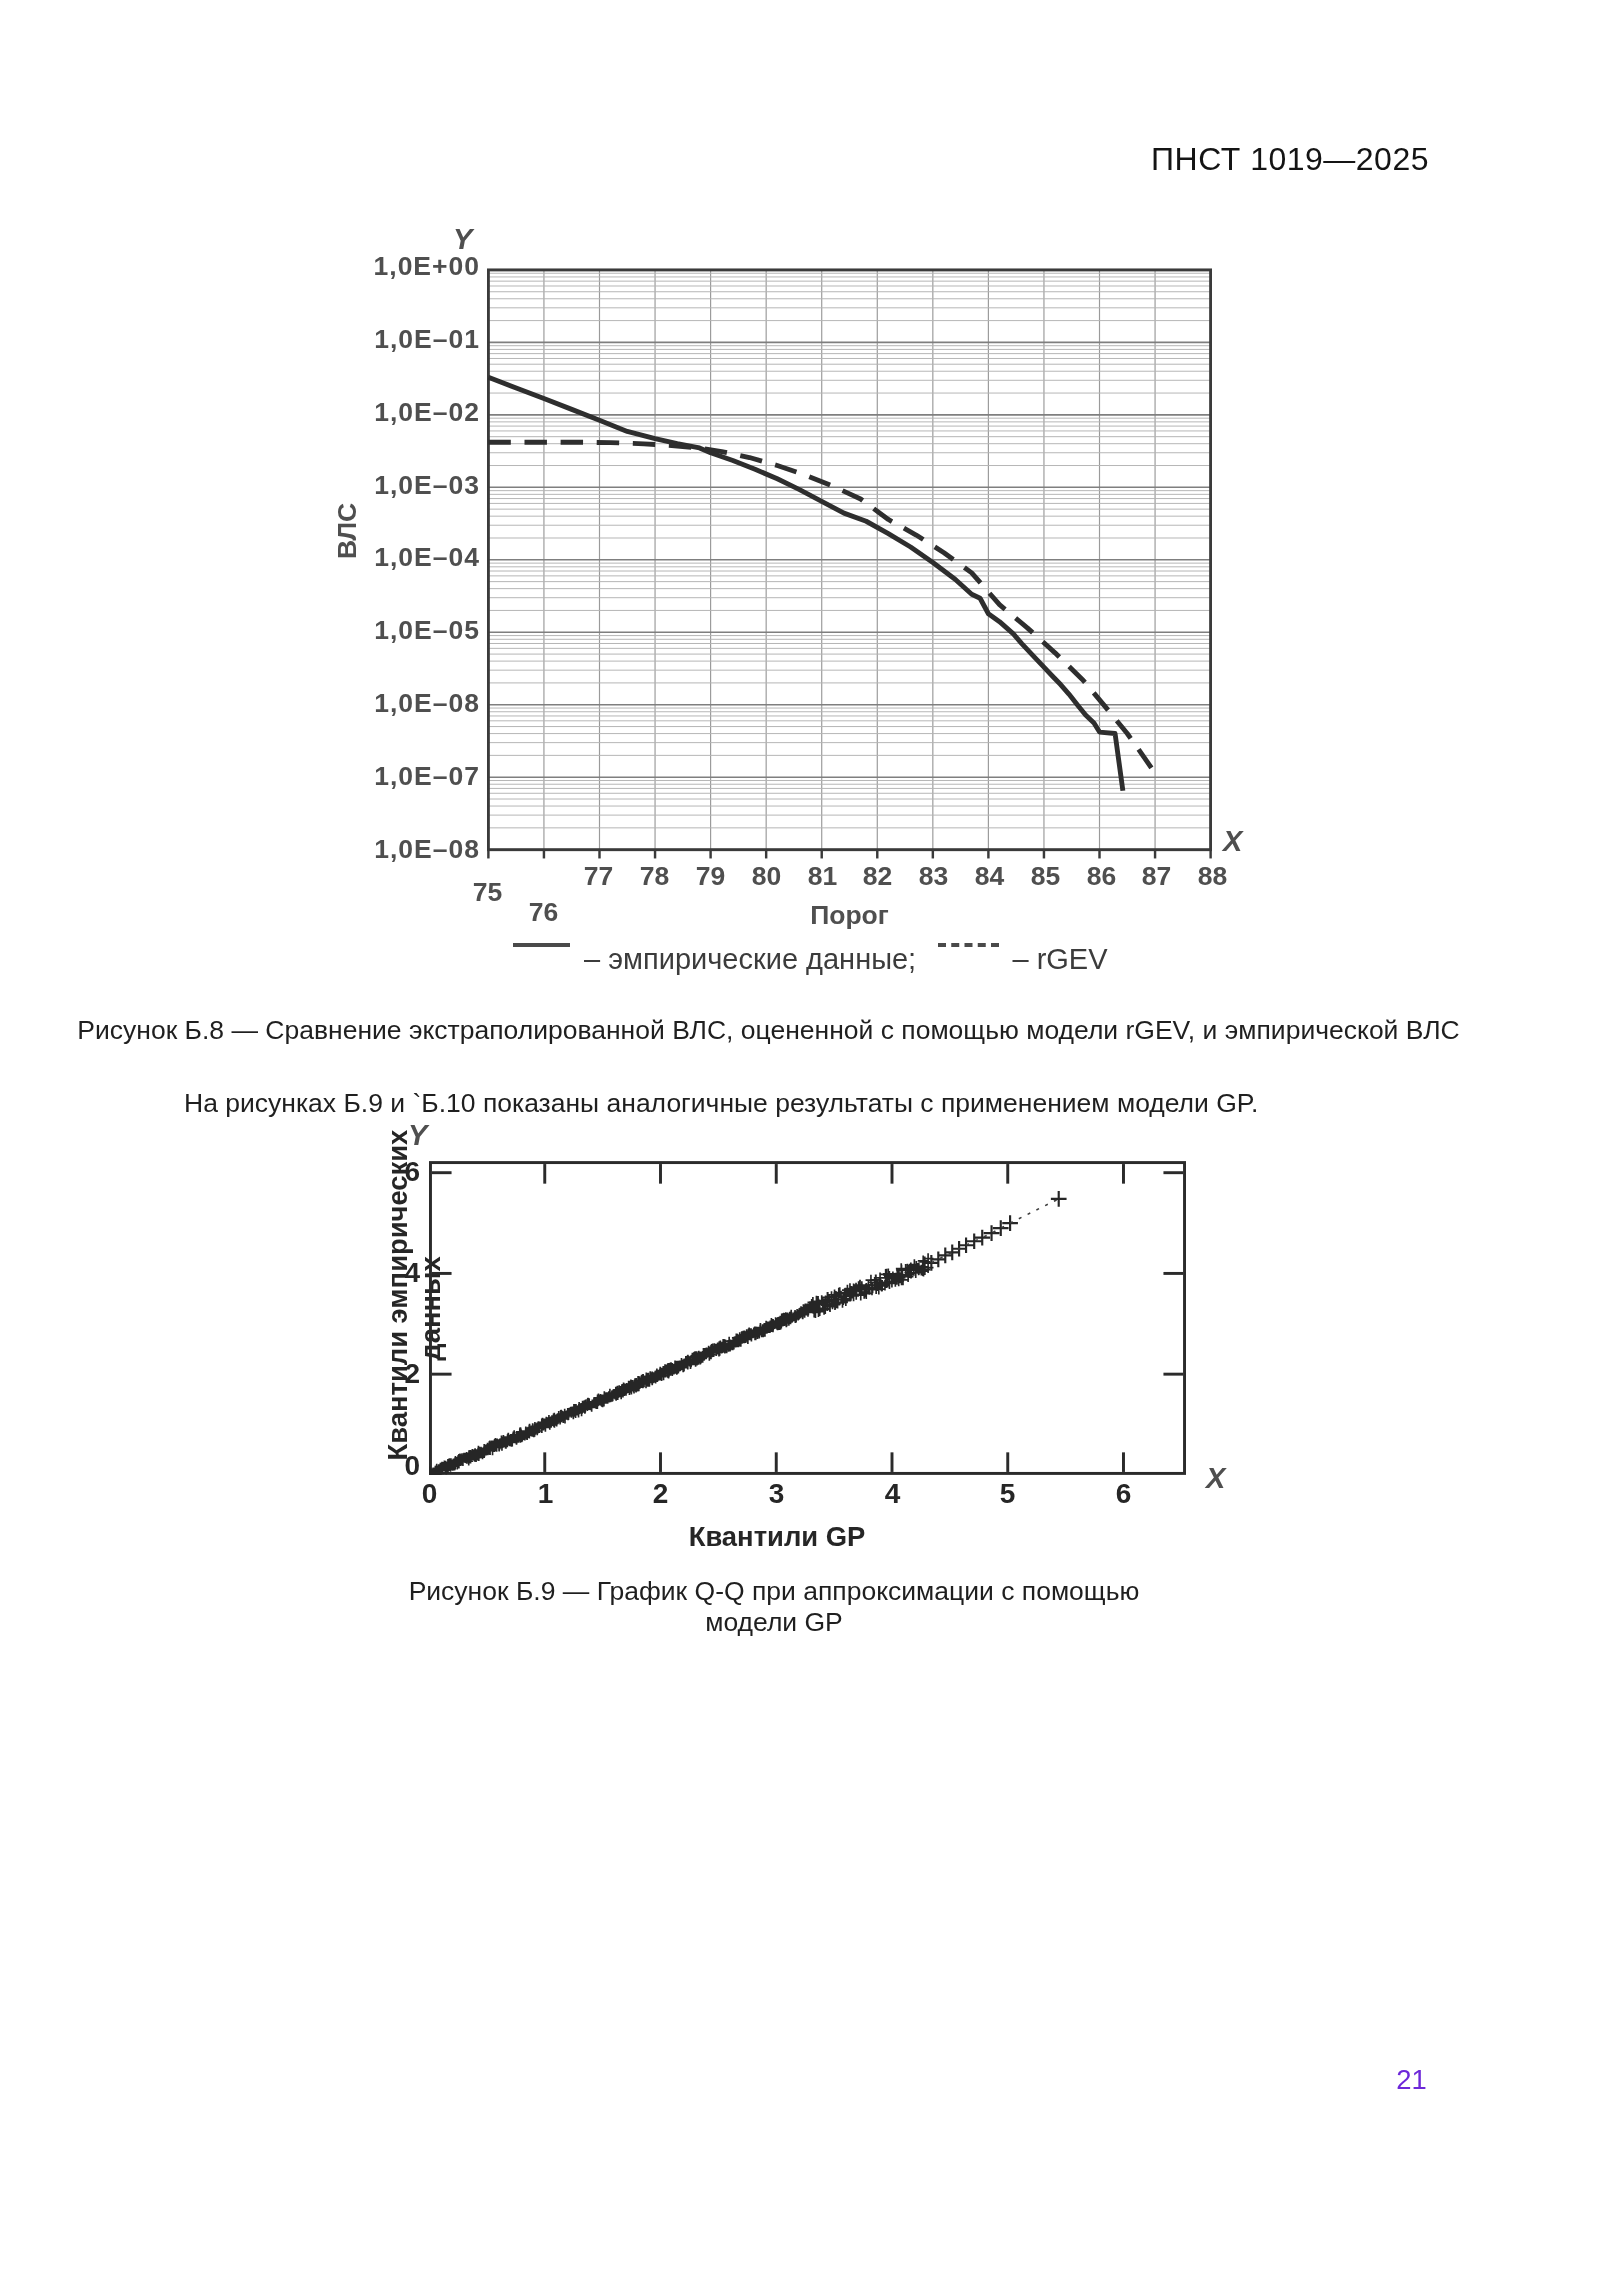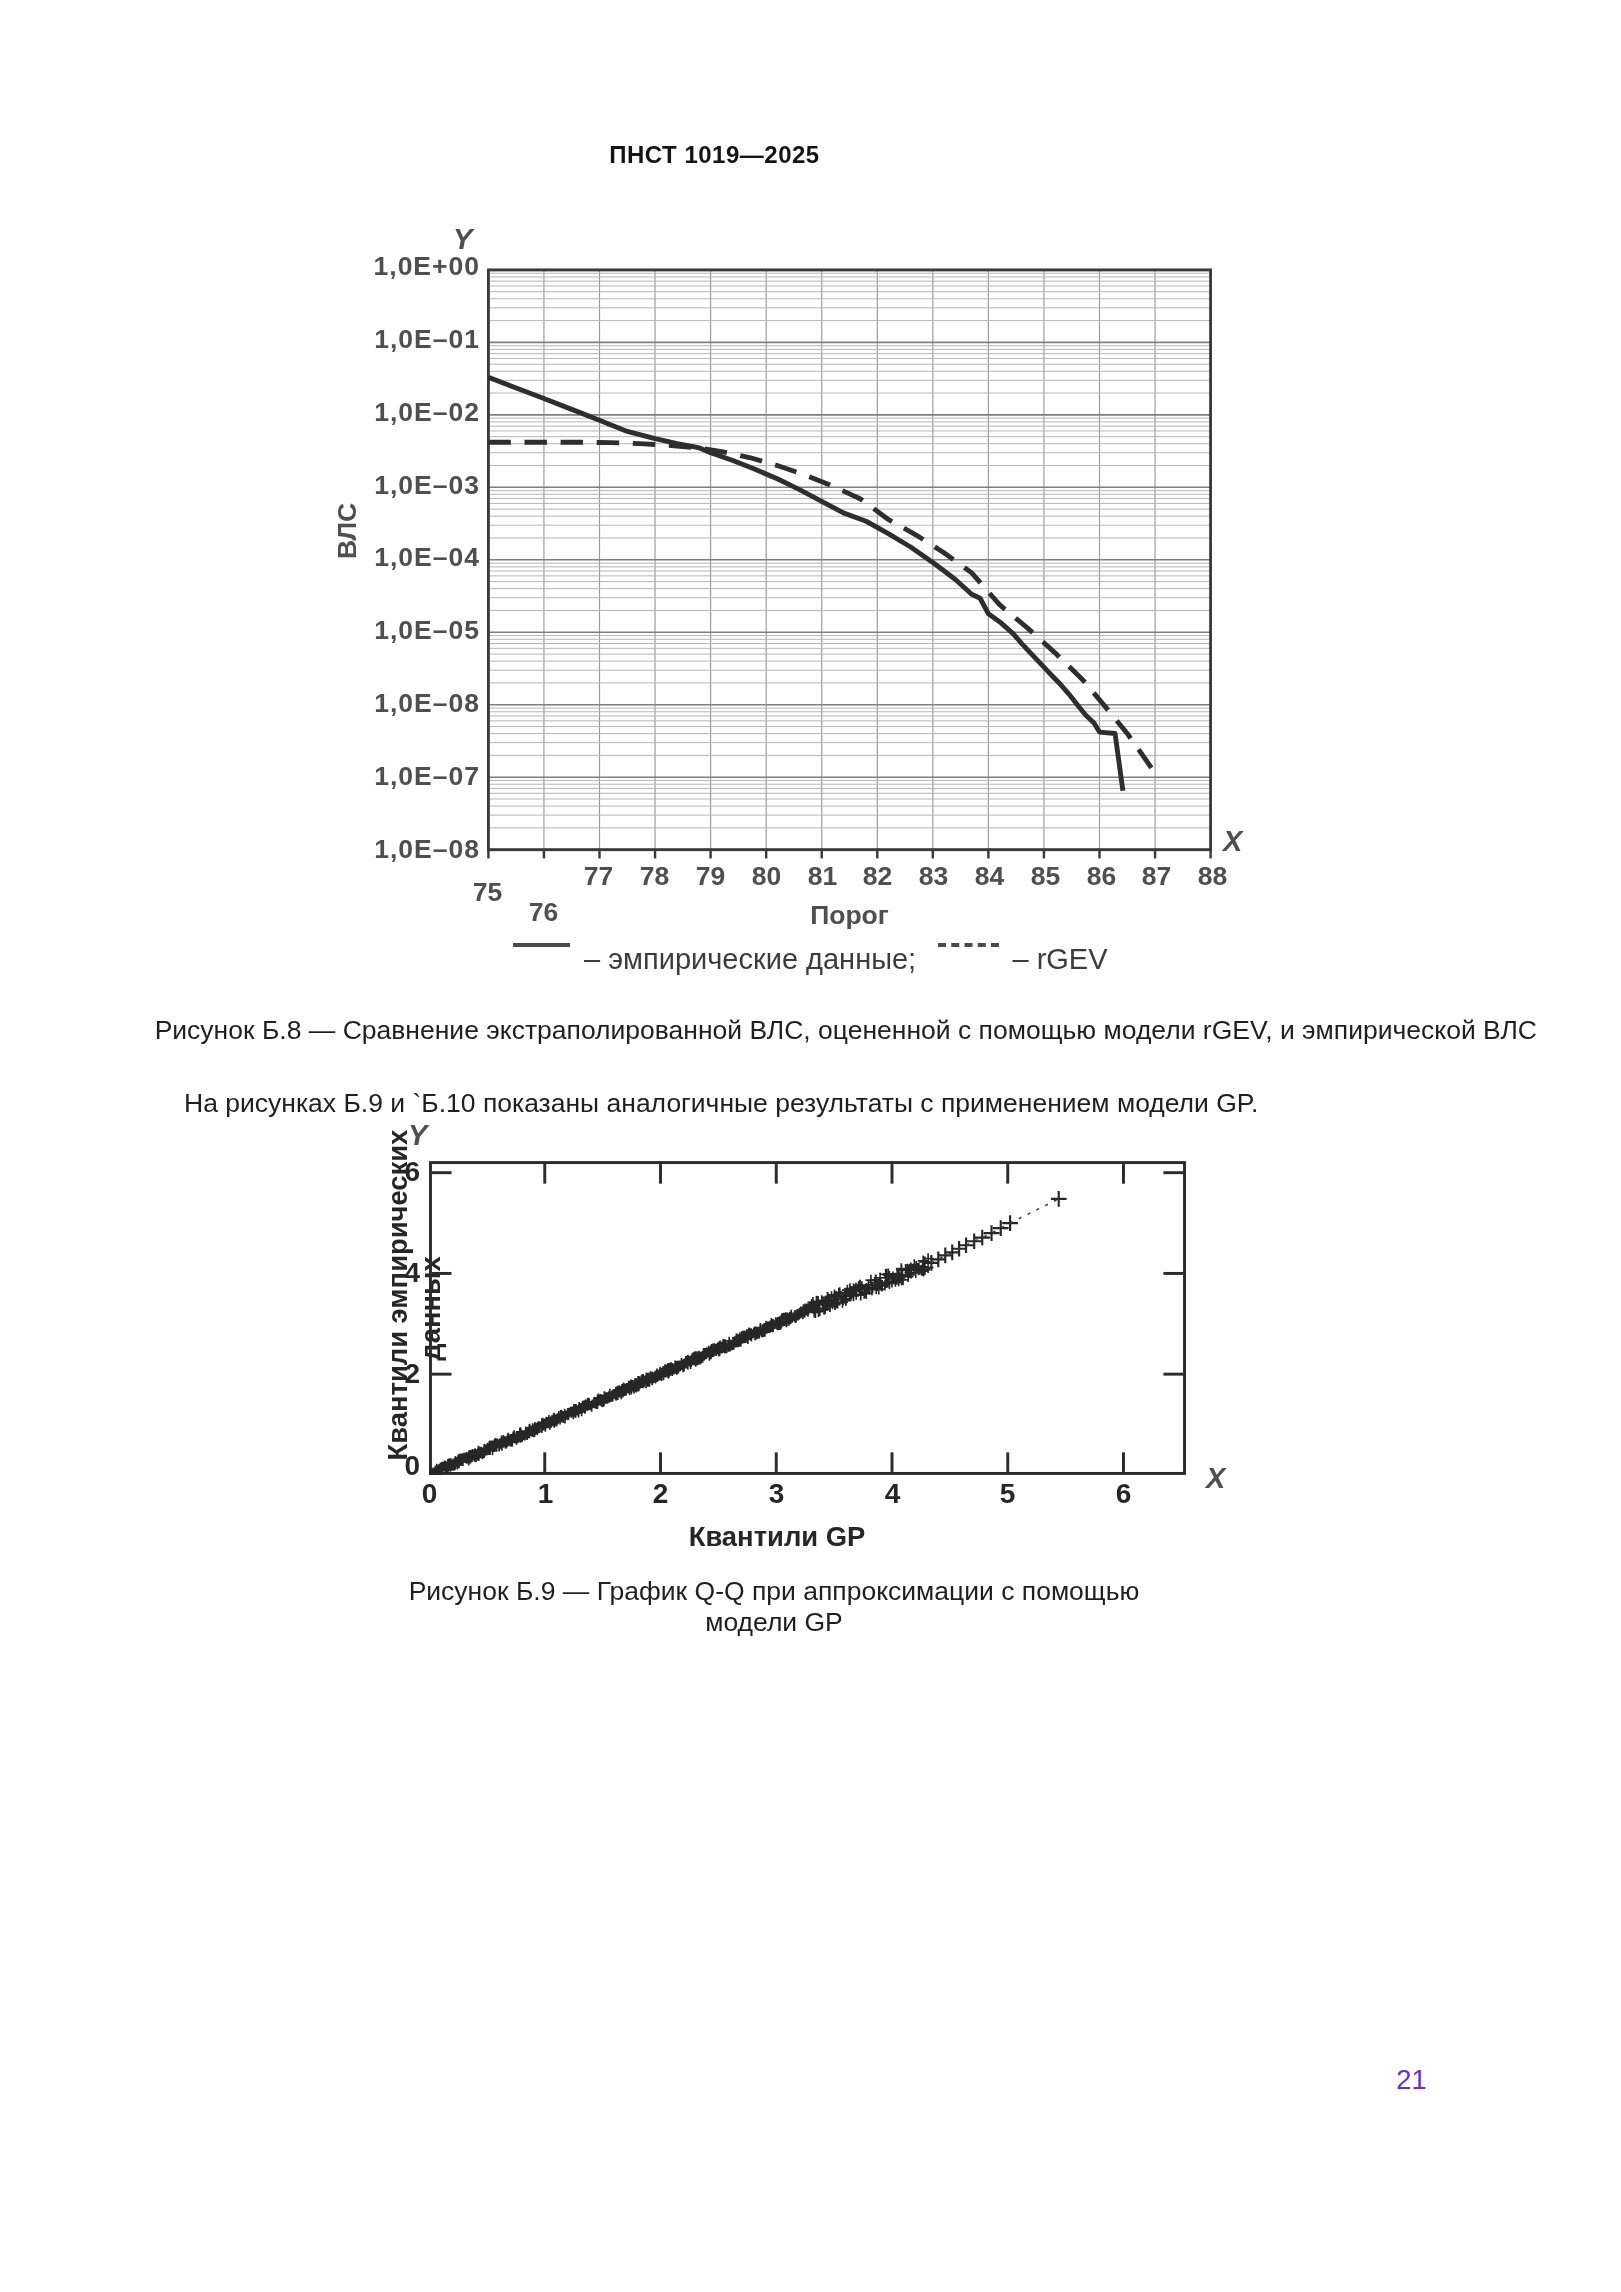--- a/index.html
+++ b/index.html
@@ -1,33 +1,33 @@
 <!DOCTYPE html>
 <html><head>
 <meta charset="utf-8">
 <style>
   html,body{margin:0;padding:0;background:#ffffff;}
   body{width:1621px;height:2293px;position:relative;font-family:"Liberation Sans",sans-serif;color:#1f1f1f;overflow:hidden;}
   .abs{position:absolute;}
-  .doc-header{top:141px;left:0;width:1429px;text-align:center;font-size:24px;font-weight:bold;color:#141414;letter-spacing:0.5px;}
+  .doc-header{top:141px;left:0;width:1429px;text-align:right;font-size:32px;font-weight:normal;color:#141414;letter-spacing:0.5px;}
   
   .plot1{left:487px;top:267px;width:725px;height:582px;}
   .axis-letter{font-size:29px;font-style:italic;font-weight:600;color:#4f4f4f;}
   .y1-letter{left:453px;top:223px;}
   .x1-letter{left:1223px;top:825px;}
   .y1-lab{width:157px;right:0;text-align:right;font-size:26.5px;font-weight:bold;color:#4f4f4f;letter-spacing:1px;}
   .y1-col{left:321px;top:267px;width:159px;height:582px;}
   .x1-lab{width:69px;text-align:center;font-size:26.5px;font-weight:bold;color:#4f4f4f;}
   .vls-label{left:333px;top:529px;width:29px;font-size:26.5px;font-weight:bold;color:#4f4f4f;transform:rotate(-90deg);transform-origin:center;white-space:nowrap;}
   .porog-label{left:487px;top:900px;width:725px;text-align:center;font-size:26.5px;font-weight:bold;color:#4f4f4f;}
   .legend-row{left:0;top:943px;width:1621px;display:flex;justify-content:center;font-size:29px;color:#3c3c3c;}
   .leg-solid{width:57px;height:0;border-top:4.9px solid #4a4a4a;margin-right:13.7px;}
   .leg-dashed{width:61px;height:0;border-top:4.9px dashed #4a4a4a;margin-left:21.6px;margin-right:13.7px;}
   .caption{font-size:26.5px;color:#1f1f1f;}
-  .caption-b8{left:0;top:1015px;width:1537px;text-align:right;}
+  .caption-b8{left:0;top:1015px;width:1537px;text-align:center;}
   .paragraph{left:184px;top:1088px;width:1255px;font-size:26.5px;color:#1f1f1f;}
   
   .plot2{left:429px;top:1161px;width:757px;height:314px;}
   .y2-letter{left:408px;top:1119px;}
   .x2-letter{left:1206px;top:1462px;}
   .y2-lab{width:59px;text-align:right;font-size:28px;font-weight:bold;color:#262626;}
   .x2-lab{width:69px;text-align:center;font-size:28px;font-weight:bold;color:#262626;}
   .qq-ylabel{left:243px;top:1294px;width:304px;height:29px;transform:rotate(-90deg);transform-origin:center;font-size:27.4px;font-weight:bold;color:#262626;text-align:center;line-height:33px;white-space:nowrap;}
   .qq-ylabel .l2{display:block;}
   .kv-gp-label{left:429px;top:1521px;width:696px;text-align:center;font-size:27.4px;font-weight:bold;color:#262626;}

